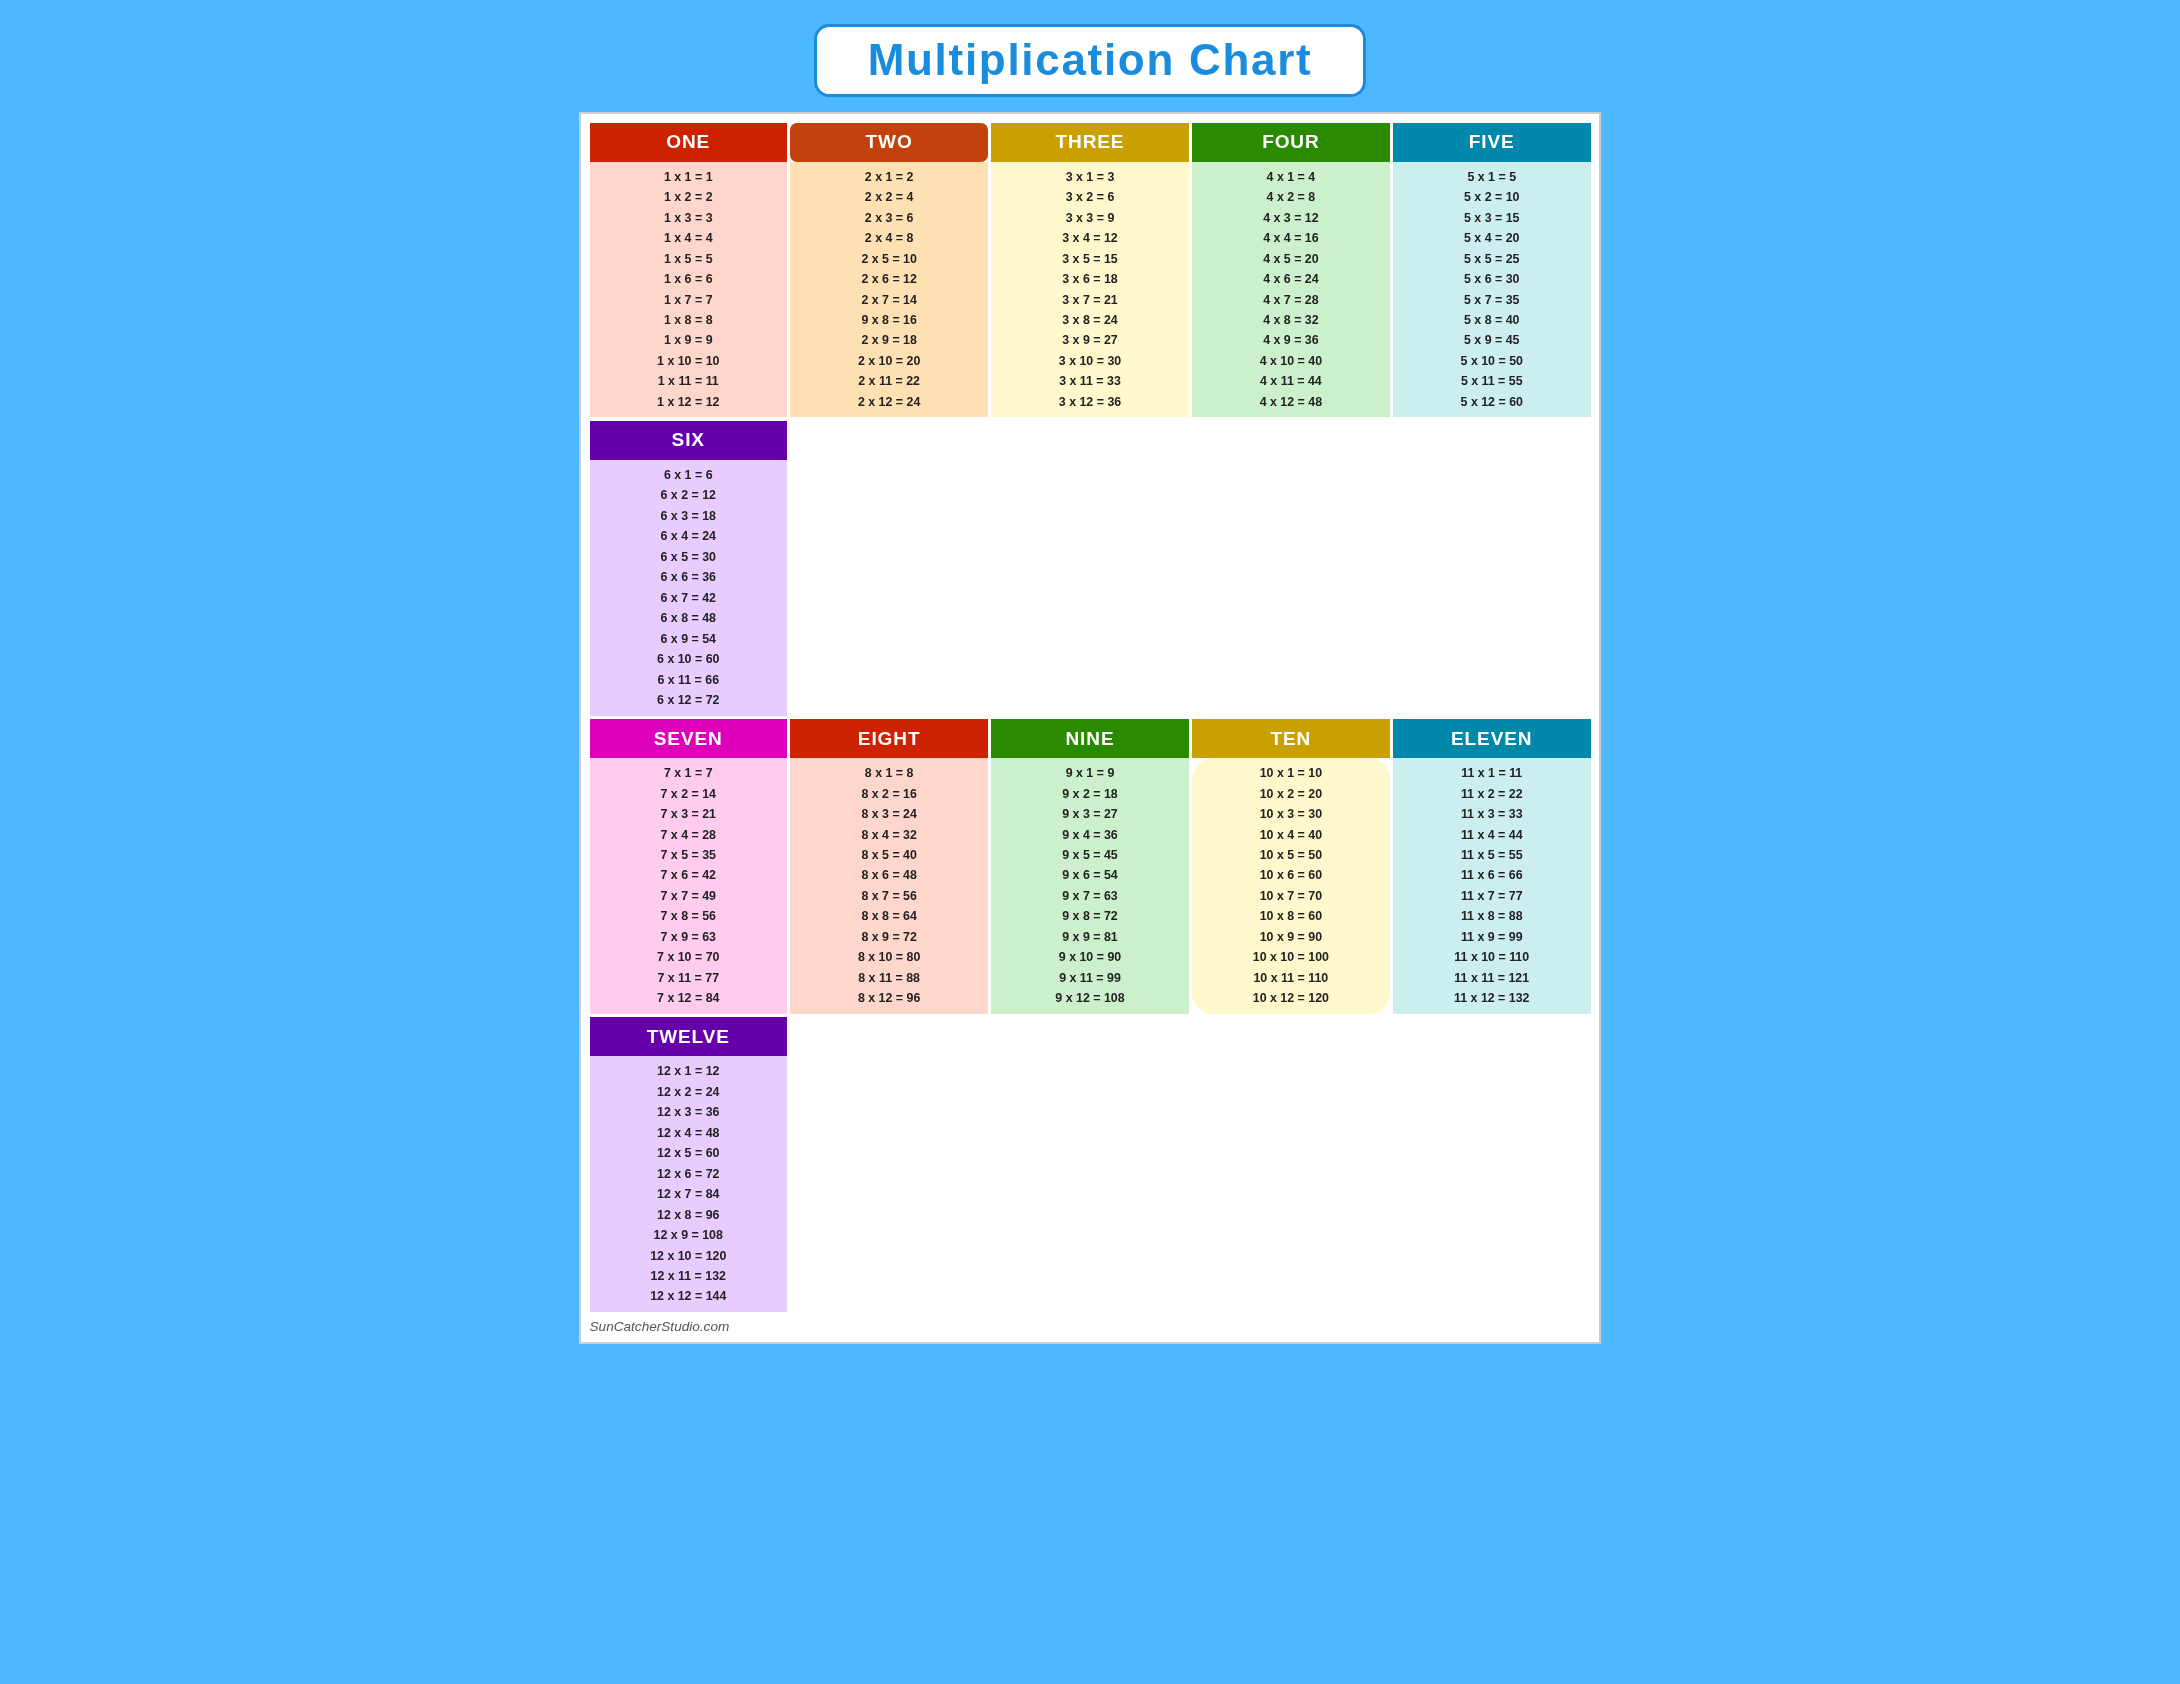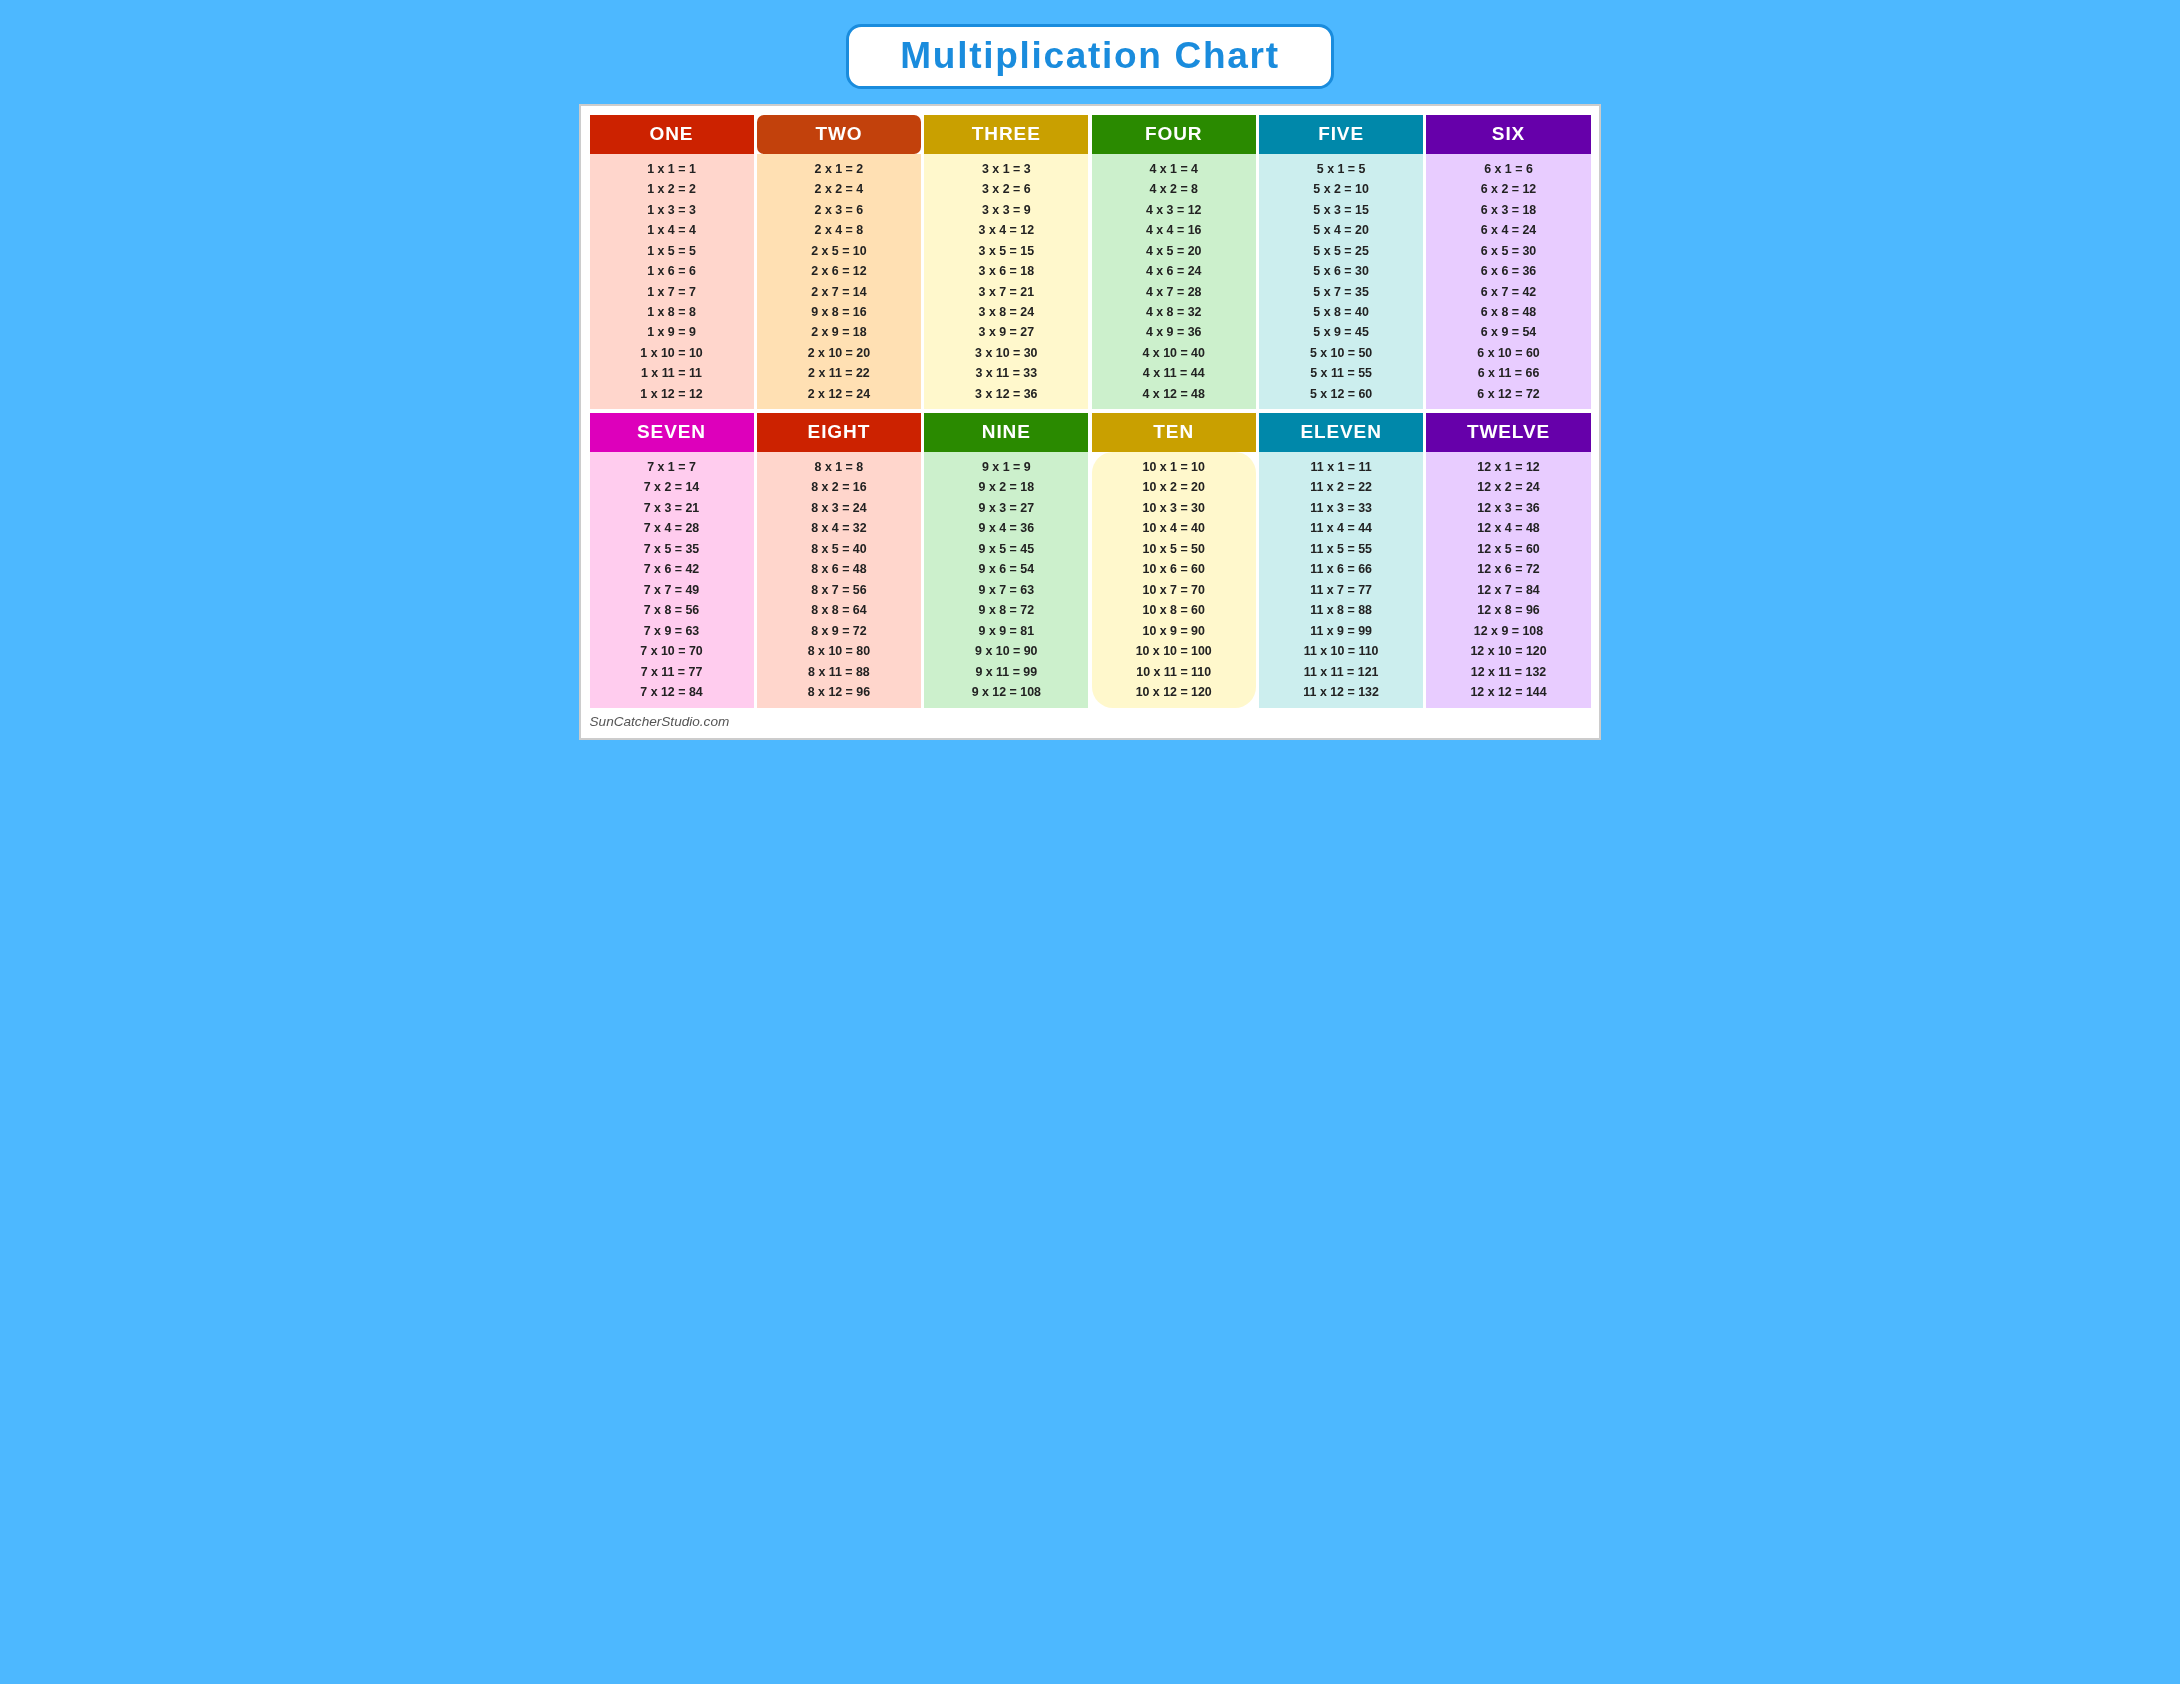--- a/index.html
+++ b/index.html
@@ -16,21 +16,21 @@
     .title-container {
       background: white;
       border: 3.4px solid #1a8cdd;
       border-radius: 15.3px;
       padding: 8.5px 51px;
       margin-bottom: 15.3px;
       margin-top: 6.8px;
     }
     .title-container h1 {
       color: #1a8cdd;
-      font-size: 37px;
+      font-size: 44px;
       font-weight: 900;
       letter-spacing: 1.7px;
     }
     .chart-wrapper {
       background: white;
       border: 2.6px solid #ccc;
       padding: 8.5px;
       width: 100%;
       max-width: 1022px;
     }
@@ -60,21 +60,21 @@
     .footer {
       text-align: left;
       margin-top: 6.8px;
       font-size: 13.6px;
       color: #555;
       font-style: italic;
     }
 
     .rows-section {
       display: grid;
-      grid-template-columns: repeat(6, 1fr);
+      grid-template-columns: repeat(5, 1fr);
       gap: 3.4px;
       width: 100%;
       margin-bottom: 3.4px;
     }
   </style>
 </head>
 <body>
 
 <div class="title-container">
   <h1>Multiplication Chart</h1>

